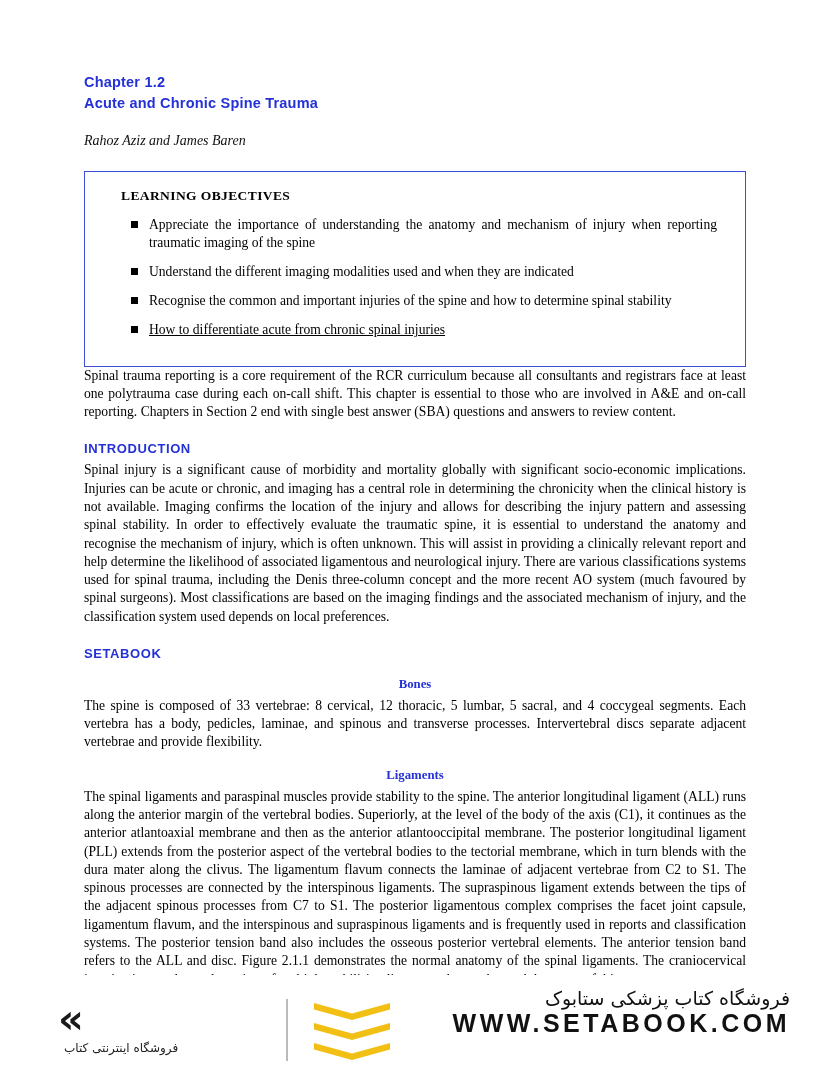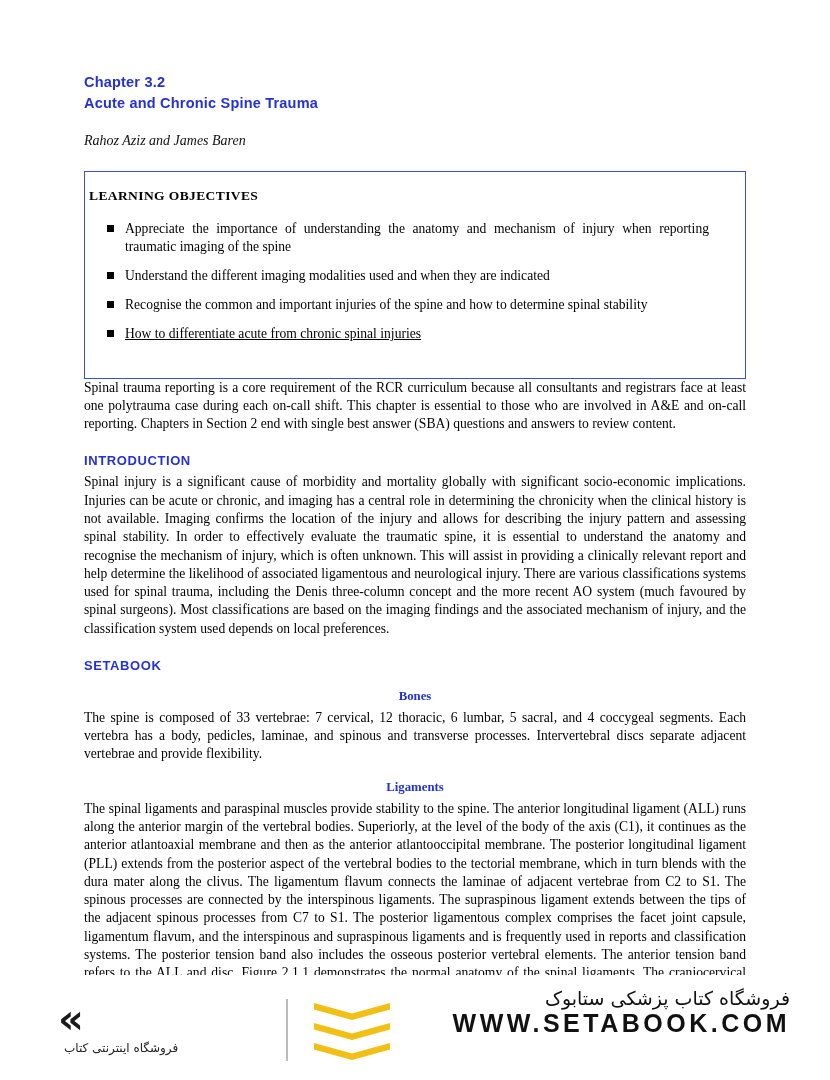--- a/index.html
+++ b/index.html
@@ -32,33 +32,33 @@
   }
   .authors {
     margin-top: 20px;
     font-style: italic;
     font-size: 14px;
     color: #111111;
   }
   .objectives-box {
     margin-top: 22px;
     border: 1px solid #3a50d8;
-    padding: 16px 20px 18px 4px;
+    padding: 16px 20px 18px 36px;
     box-sizing: border-box;
   }
   .objectives-title {
     font-family: "Liberation Serif", serif;
     font-size: 13.5px;
     font-weight: bold;
     letter-spacing: 0.4px;
     margin-bottom: 12px;
   }
   ul.objectives {
     list-style: none;
-    margin: 16px;
+    margin: 8px;
     padding: 0;
   }
   ul.objectives li {
     position: relative;
     padding-left: 20px;
     margin-bottom: 11px;
     font-size: 13.6px;
     line-height: 1.33;
     text-align: justify;
   }
@@ -195,21 +195,21 @@
     letter-spacing: 3.5px;
     color: #111111;
   }
 </style>
 </head>
 <body>
 
 <div class="page">
 
   <div>
-    <div class="chapter-num">Chapter 3.2</div>
+    <div class="chapter-num">Chapter 1.2</div>
     <div class="chapter-title">Acute and Chronic Spine Trauma</div>
   </div>
 
   <div class="authors">Rahoz Aziz and James Baren</div>
 
   <div class="objectives-box">
     <div class="objectives-title">LEARNING OBJECTIVES</div>
     <ul class="objectives">
       <li>
         <span class="bullet"></span>
@@ -231,21 +231,21 @@
   </div>
 
   <p class="body-text intro-para">Spinal trauma reporting is a core requirement of the RCR curriculum because all consultants and registrars face at least one polytrauma case during each on-call shift. This chapter is essential to those who are involved in A&amp;E and on-call reporting. Chapters in Section 2 end with single best answer (SBA) questions and answers to review content.</p>
 
   <h2 class="section-head">INTRODUCTION</h2>
   <p class="body-text">Spinal injury is a significant cause of morbidity and mortality globally with significant socio-economic implications. Injuries can be acute or chronic, and imaging has a central role in determining the chronicity when the clinical history is not available. Imaging confirms the location of the injury and allows for describing the injury pattern and assessing spinal stability. In order to effectively evaluate the traumatic spine, it is essential to understand the anatomy and recognise the mechanism of injury, which is often unknown. This will assist in providing a clinically relevant report and help determine the likelihood of associated ligamentous and neurological injury. There are various classifications systems used for spinal trauma, including the Denis three-column concept and the more recent AO system (much favoured by spinal surgeons). Most classifications are based on the imaging findings and the associated mechanism of injury, and the classification system used depends on local preferences.</p>
 
   <h2 class="section-head anatomy-head">SETABOOK</h2>
 
   <h3 class="sub-head">Bones</h3>
-  <p class="body-text">The spine is composed of 33 vertebrae: 7 cervical, 12 thoracic, 6 lumbar, 5 sacral, and 4 coccygeal segments. Each vertebra has a body, pedicles, laminae, and spinous and transverse processes. Intervertebral discs separate adjacent vertebrae and provide flexibility.</p>
+  <p class="body-text">The spine is composed of 33 vertebrae: 8 cervical, 12 thoracic, 5 lumbar, 5 sacral, and 4 coccygeal segments. Each vertebra has a body, pedicles, laminae, and spinous and transverse processes. Intervertebral discs separate adjacent vertebrae and provide flexibility.</p>
 
   <h3 class="sub-head">Ligaments</h3>
   <p class="body-text">The spinal ligaments and paraspinal muscles provide stability to the spine. The anterior longitudinal ligament (ALL) runs along the anterior margin of the vertebral bodies. Superiorly, at the level of the body of the axis (C1), it continues as the anterior atlantoaxial membrane and then as the anterior atlantooccipital membrane. The posterior longitudinal ligament (PLL) extends from the posterior aspect of the vertebral bodies to the tectorial membrane, which in turn blends with the dura mater along the clivus. The ligamentum flavum connects the laminae of adjacent vertebrae from C2 to S1. The spinous processes are connected by the interspinous ligaments. The supraspinous ligament extends between the tips of the adjacent spinous processes from C7 to S1. The posterior ligamentous complex comprises the facet joint capsule, ligamentum flavum, and the interspinous and supraspinous ligaments and is frequently used in reports and classification systems. The posterior tension band also includes the osseous posterior vertebral elements. The anterior tension band refers to the ALL and disc. Figure 2.1.1 demonstrates the normal anatomy of the spinal ligaments. The craniocervical junction is complex and consists of multiple stabilising ligaments that are beyond the scope of this text.</p>
 
 </div>
 
 <div class="footer">
   <div class="footer-inner">
     <div class="brand-left">
       <div class="chevrons">«</div>

